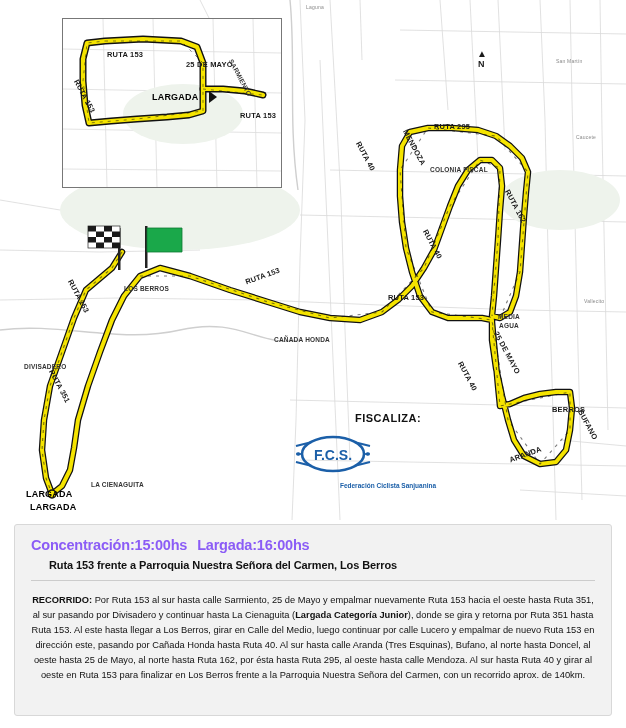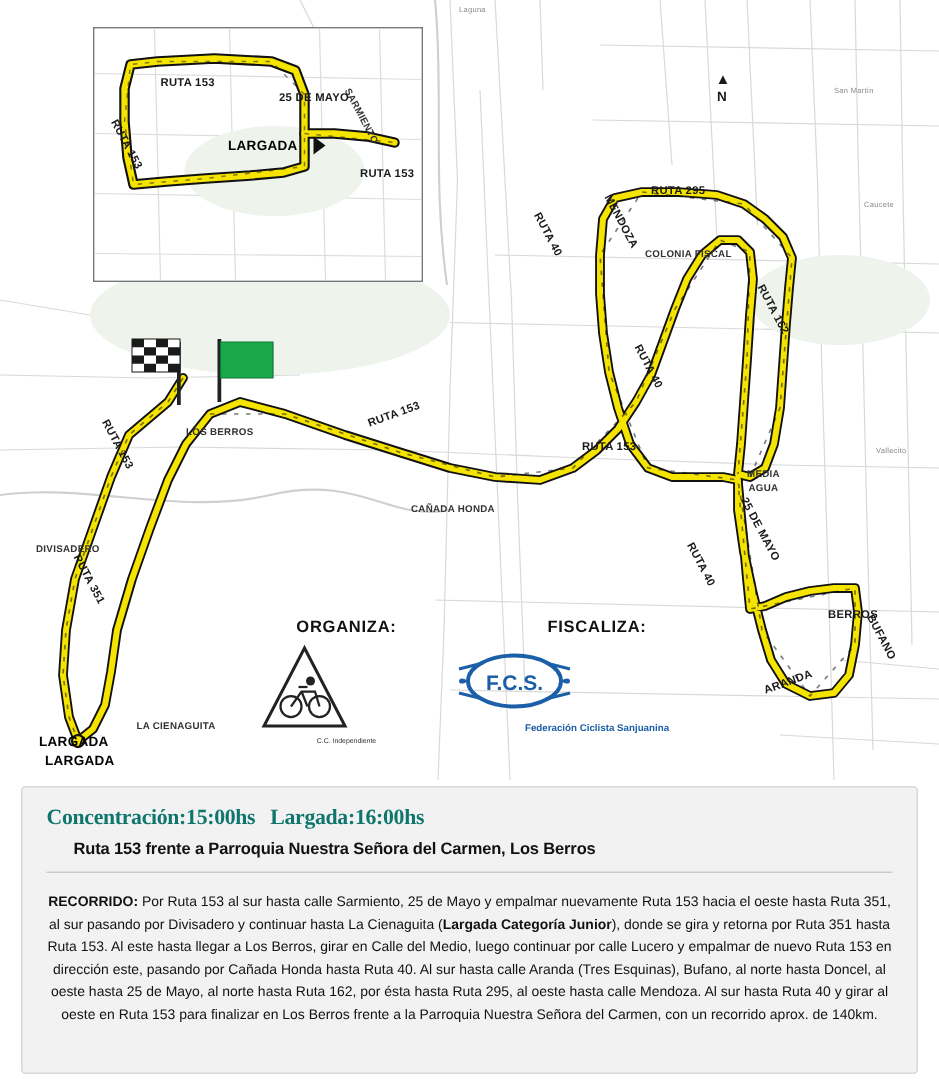--- a/index.html
+++ b/index.html
@@ -64,23 +64,22 @@
   #info {
     position: absolute;
     left: 14px; top: 524px;
     width: 598px; height: 192px;
     background: #f2f2f2;
     border: 1px solid #d8d8d8;
     border-radius: 3px;
     padding: 12px 16px 10px 16px;
   }
   .conc-line {
-    font-size: 14.5px; font-weight: bold; color: #0f766e;
+    font-size: 14.5px; font-weight: bold; color: #8b5cf6;
     letter-spacing: -0.2px;
-    font-family: Liberation Serif, serif;
   }
   .conc-line .sp { display:inline-block; width: 10px; }
   .venue-line {
     font-size: 11px; font-weight: bold; color: #111;
     margin-top: 6px; letter-spacing: -0.1px; margin-left: 18px;
   }
   .rec-body {
     margin-top: 12px;
     font-size: 9.3px;
     line-height: 1.62;
@@ -272,36 +271,22 @@
     <div class="maplabel rot-n20" style="left:508px; top:456px;">ARANDA</div>
     <div class="maplabel small" style="left:91px; top:481px;">LA CIENAGUITA</div>
     <div class="maplabel big" style="left:26px; top:489px;">LARGADA</div>
     <div class="maplabel big" style="left:30px; top:502px;">LARGADA</div>
 
     <div class="maplabel tiny" style="left:306px; top:4px;">Laguna</div>
     <div class="maplabel tiny" style="left:576px; top:134px;">Caucete</div>
     <div class="maplabel tiny" style="left:584px; top:298px;">Vallecito</div>
     <div class="maplabel tiny" style="left:556px; top:58px;">San Martín</div>
 
-    <div class="org-block" style="left:172px; top:412px; width:118px;">
-      <div class="org-title">ORGANIZA:</div>
-      <svg width="62" height="62" viewBox="0 0 62 62" style="margin-top:4px;">
-        <polygon points="31,4 58,56 4,56" fill="#ffffff" stroke="#222" stroke-width="2"></polygon>
-        <g stroke="#222" stroke-width="1.5" fill="none">
-          <circle cx="22" cy="43" r="7"></circle>
-          <circle cx="41" cy="43" r="7"></circle>
-          <path d="M22 43 L29 33 L38 33 L41 43 M29 33 L33 43"></path>
-          <path d="M27 30 L33 30"></path>
-        </g>
-        <circle cx="35" cy="26" r="3" fill="#222"></circle>
-      </svg>
-      <div style="font-size:4.6px; color:#333; margin-top:1px;">C.C. Independiente</div>
-    </div>
-
-    <div class="org-block" style="left:300px; top:412px; width:196px;text-align:center;">
+
+    <div class="org-block" style="left:290px; top:412px; width:196px;text-align:center;">
       <div class="org-title">FISCALIZA:</div>
       <svg width="86" height="52" viewBox="0 0 86 52" style="margin-top:4px;">
         <ellipse cx="43" cy="26" rx="31" ry="17" fill="none" stroke="#1b5fa8" stroke-width="2.6"></ellipse>
         <path d="M12 26 C4 20, 4 32, 12 26 Z" fill="#1b5fa8"></path>
         <path d="M74 26 C82 20, 82 32, 74 26 Z" fill="#1b5fa8"></path>
         <path d="M6 18 L22 14 M6 34 L22 38" stroke="#1b5fa8" stroke-width="2"></path>
         <path d="M80 18 L64 14 M80 34 L64 38" stroke="#1b5fa8" stroke-width="2"></path>
         <text x="43" y="32" font-family="Liberation Sans, sans-serif" font-size="14" font-weight="bold" fill="#1b5fa8" text-anchor="middle">F.C.S.</text>
       </svg>
       <div class="fisc-sub">Federación Ciclista Sanjuanina</div>

